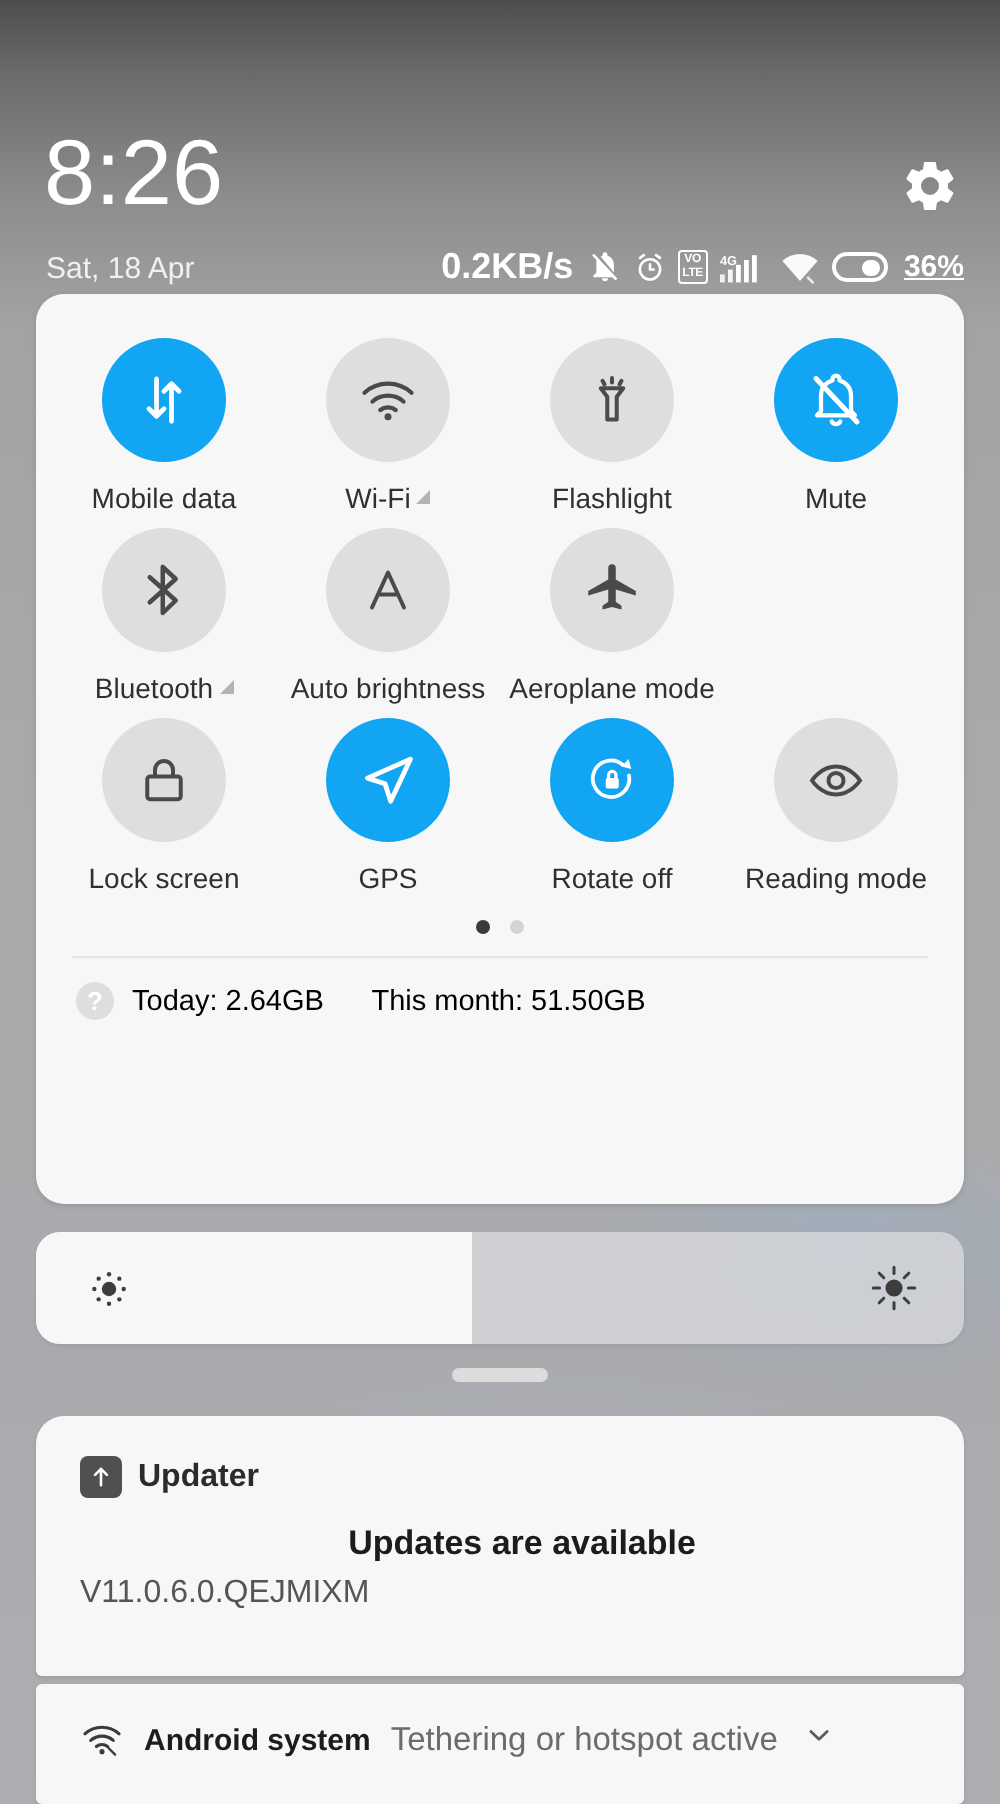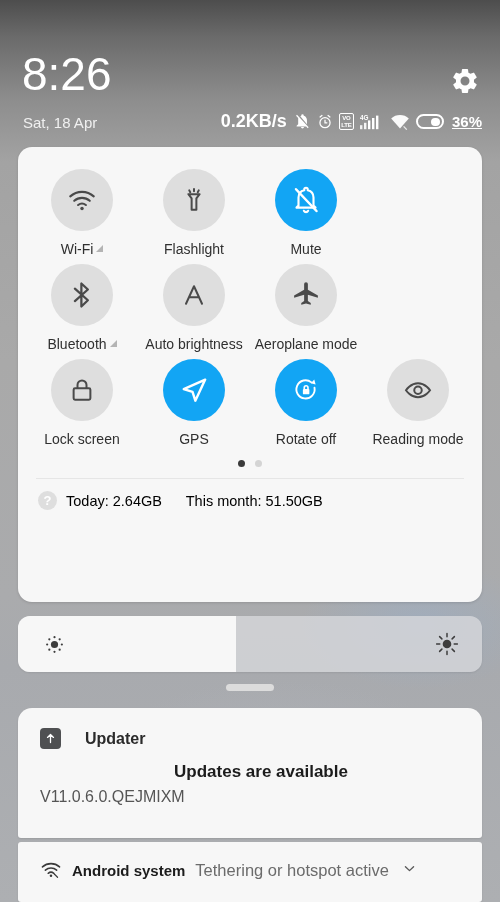--- a/index.html
+++ b/index.html
@@ -23,21 +23,21 @@
     pointer-events: none;
   }
   .bg-glow2 {
     position: absolute; left: 120px; top: 680px;
     width: 320px; height: 110px;
     background: radial-gradient(ellipse at center, rgba(175,178,185,0.5) 0%, rgba(175,178,185,0) 70%);
     pointer-events: none;
   }
 
   
-  .statusbar { position: absolute; left: 0; top: 4px; width: 500px; height: 147px; }
+  .statusbar { position: absolute; left: 0; top: 16px; width: 500px; height: 147px; }
   .clock {
     position: absolute; left: 22px; top: 44px;
     font-size: 46px; color: #ffffff; font-weight: 400;
     letter-spacing: 0px; line-height: 52px;
   }
   .gear-btn {
     position: absolute; right: 20px; top: 62px;
     width: 30px; height: 30px;
   }
   .date {
@@ -139,21 +139,21 @@
 
   
   .notif {
     position: absolute; left: 18px; width: 464px;
     background: #f7f7f7; box-shadow: 0 1px 2px rgba(0,0,0,0.1);
   }
   .notif-updater { top: 708px; height: 130px; border-radius: 14px 14px 3px 3px; }
   .notif-system  { top: 842px; height: 60px; border-radius: 3px; }
 
   .notif-app {
-    display: flex; align-items: center; gap: 24px;
+    display: flex; align-items: center; gap: 8px;
     padding: 20px 4px 0 22px;
   }
   .app-icon-sq {
     width: 21px; height: 21px; border-radius: 4px;
     background: #4f5052; display: flex;
     align-items: center; justify-content: center;
   }
   .app-name { font-size: 16px; font-weight: bold; color: #2b2b2b; }
   .notif-title {
     padding: 13px 0 0 22px; font-size: 17px;
@@ -226,20 +226,30 @@
 
     <span class="batt-pct">36%</span>
   </div>
 </div>
 
 <div class="qs-panel">
 
   <div class="tiles">
 
     <div class="tile-row">
+      <div class="tile">
+        <div class="tile-circle on">
+          <svg width="30" height="30" viewBox="0 0 24 24">
+            <path fill="none" stroke="currentColor" stroke-width="1.9" stroke-linecap="round" stroke-linejoin="round" d="M9 3.5v15m0 0-3-3m3 3 3-3M15 20.5v-15m0 0-3 3m3-3 3 3"></path>
+          </svg>
+        </div>
+        <div class="tile-label">
+          <span>Mobile data</span>
+        </div>
+      </div>
 
       <div class="tile">
         <div class="tile-circle">
           <svg width="30" height="30" viewBox="0 0 24 24">
             <path fill="none" stroke="currentColor" stroke-width="1.7" stroke-linecap="round" d="M2.6 9.1a14 14 0 0 1 18.8 0"></path>
             <path fill="none" stroke="currentColor" stroke-width="1.7" stroke-linecap="round" d="M5.8 12.6a9.4 9.4 0 0 1 12.4 0"></path>
             <path fill="none" stroke="currentColor" stroke-width="1.7" stroke-linecap="round" d="M8.9 16a5 5 0 0 1 6.2 0"></path>
             <circle cx="12" cy="18.7" r="1.4" fill="currentColor"></circle>
           </svg>
         </div>

